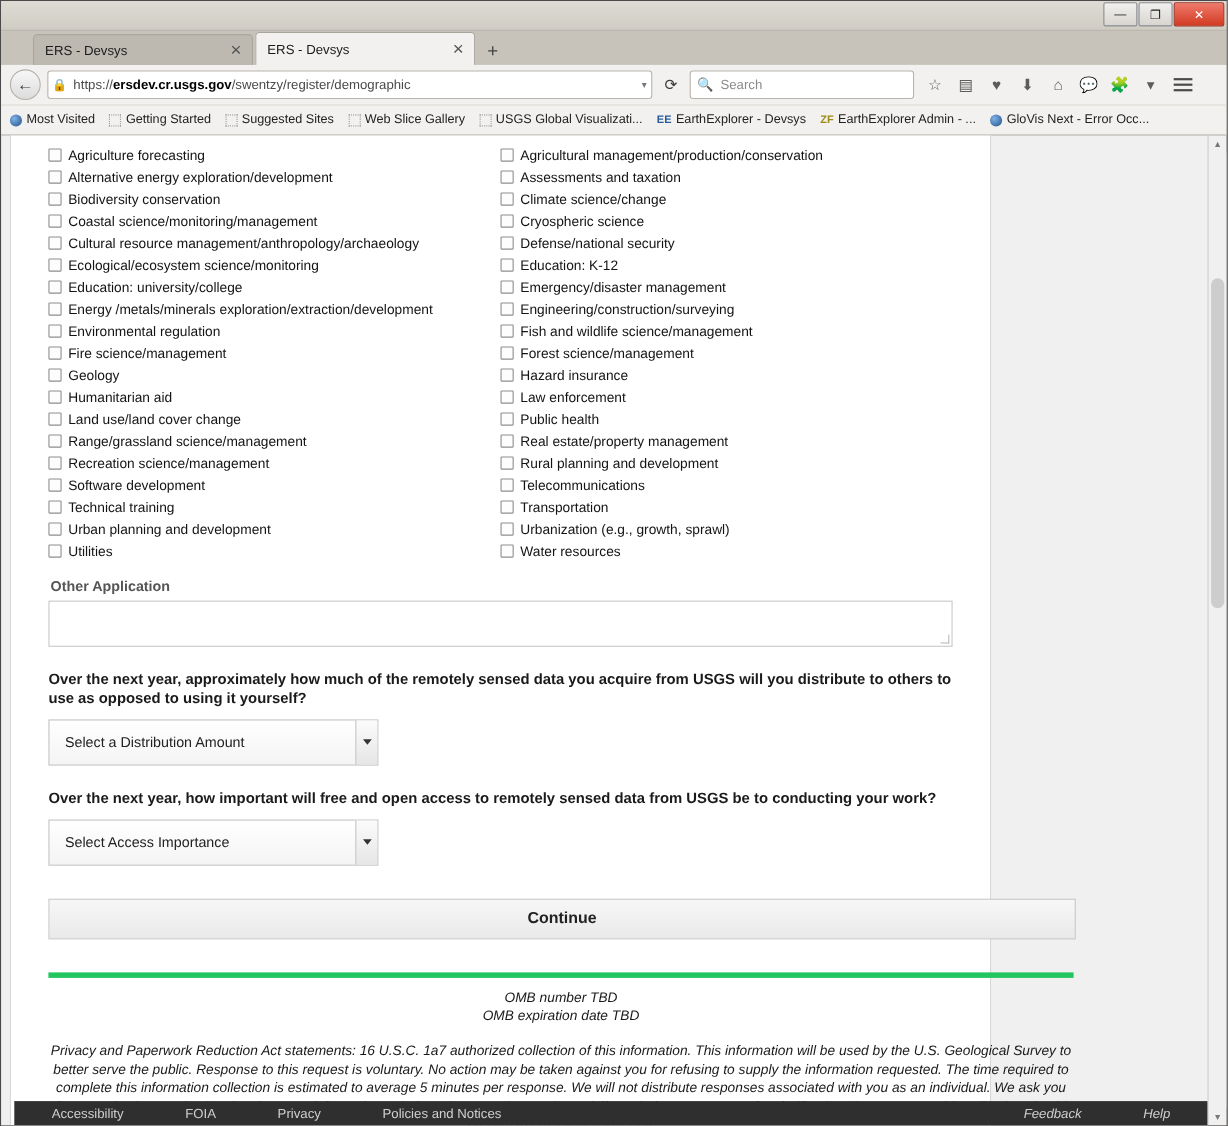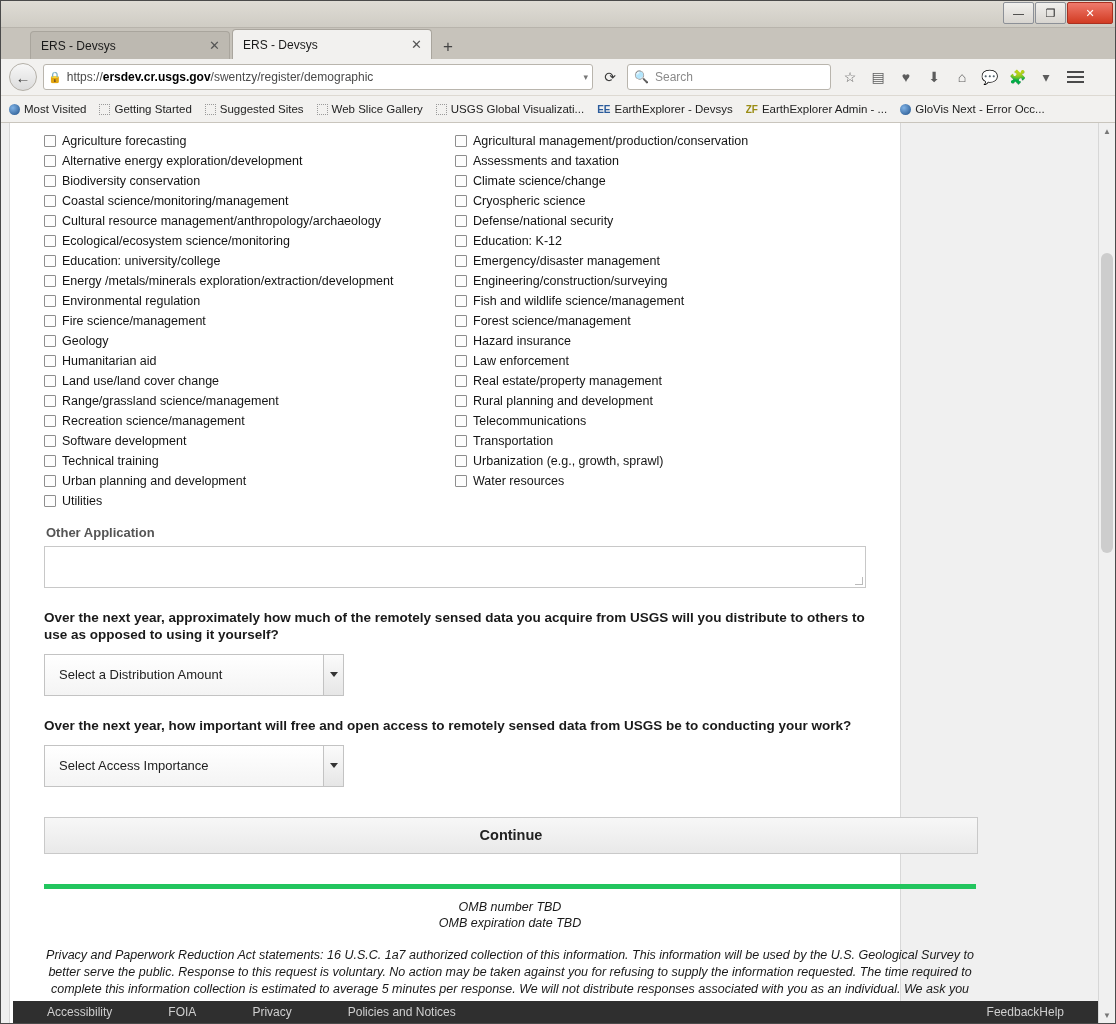--- a/index.html
+++ b/index.html
@@ -406,20 +406,22 @@
     font-size: 12px;
     display: flex;
     align-items: center;
     padding: 0 34px;
     gap: 56px;
     overflow: hidden;
   }
   .sitefooter .right {
     margin-left: auto;
     display: flex;
+    gap: 56px;
+    font-style: italic;
   }
 </style>
 </head>
 <body>
 
 <div class="window">
 
   <div class="titlebar">
     <div class="winbtns">
       <div class="winbtn">—</div>
@@ -632,20 +634,24 @@
               <div class="chk-row">
                   <span class="chk"></span>
                   <span class="chk-label">Hazard insurance</span>
                 </div>
               <div class="chk-row">
                   <span class="chk"></span>
                   <span class="chk-label">Law enforcement</span>
                 </div>
               <div class="chk-row">
                   <span class="chk"></span>
+                  <span class="chk-label">Public health</span>
+                </div>
+              <div class="chk-row">
+                  <span class="chk"></span>
                   <span class="chk-label">Real estate/property management</span>
                 </div>
               <div class="chk-row">
                   <span class="chk"></span>
                   <span class="chk-label">Rural planning and development</span>
                 </div>
               <div class="chk-row">
                   <span class="chk"></span>
                   <span class="chk-label">Telecommunications</span>
                 </div>

